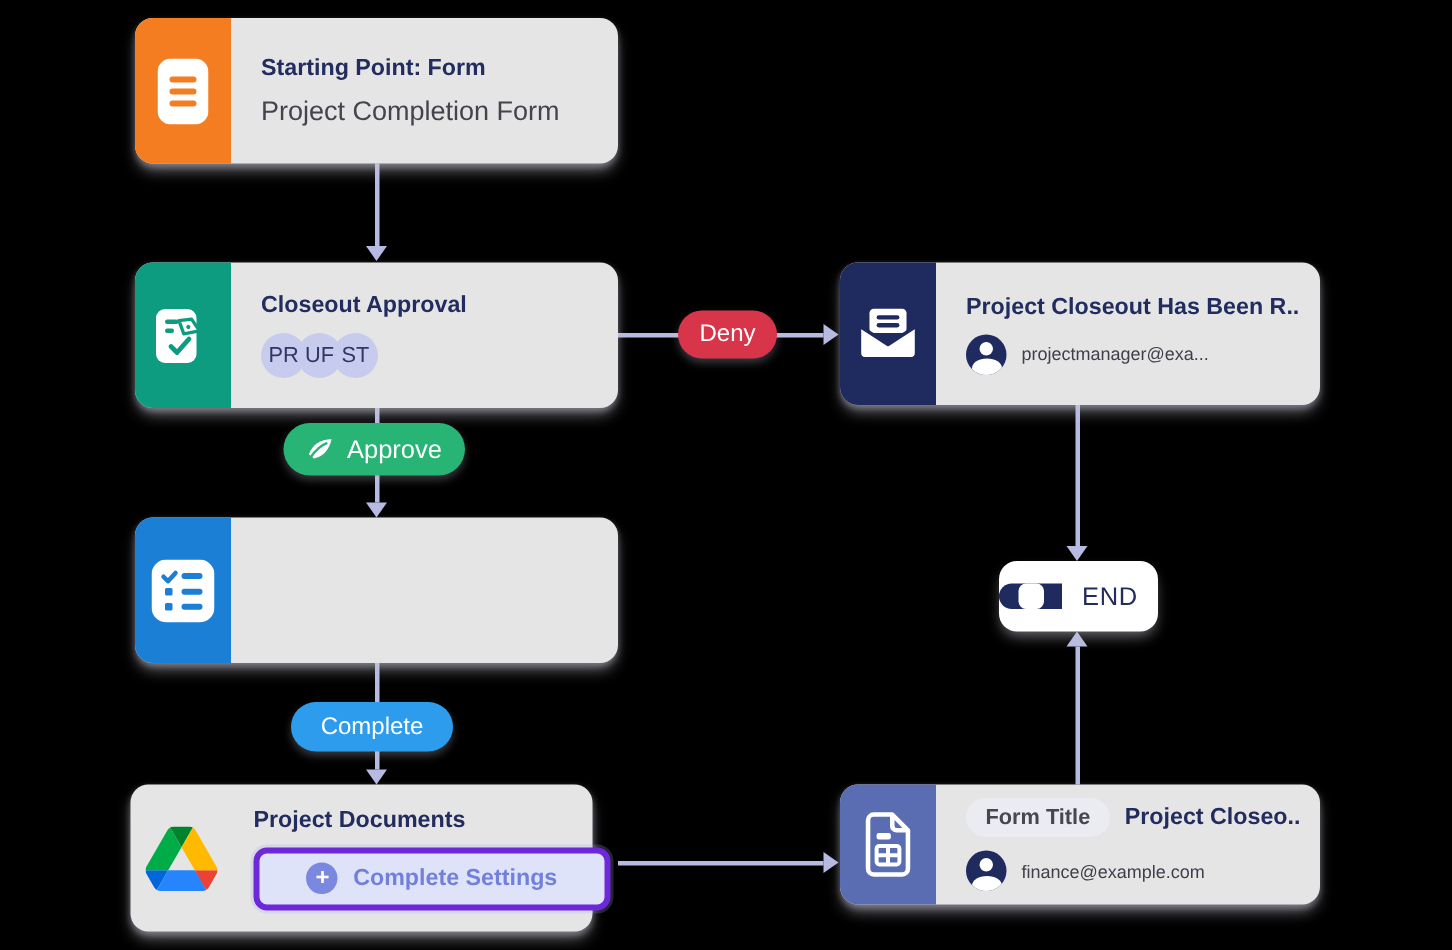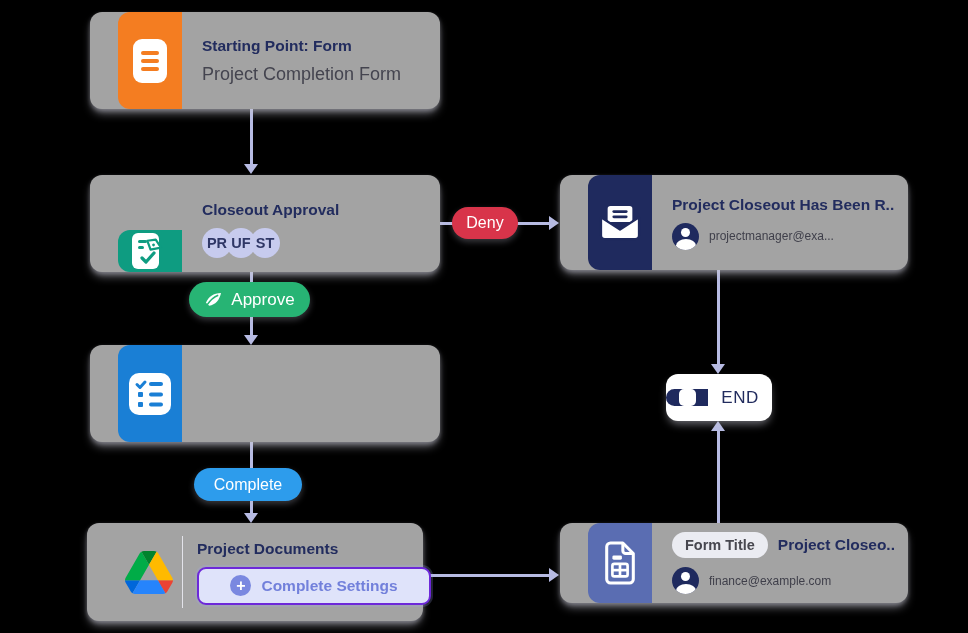--- a/index.html
+++ b/index.html
@@ -1,67 +1,67 @@
 <!DOCTYPE html>
 <html><head>
 <meta charset="utf-8">
 <style>
   html,body{margin:0;padding:0;background:#000;}
   body{width:968px;height:633px;position:relative;overflow:hidden;
        font-family:"Liberation Sans",sans-serif;}
 
   
-  .card{position:absolute;background:#a3a3a3;border-radius:12px;display:flex;
+  .card{position:absolute;background:#e5e5e5;border-radius:12px;display:flex;
         box-shadow:0 6px 10px -2px rgba(198,198,212,.55),0 2px 4px rgba(198,198,212,.35);
-        z-index:2;padding-left:28px;}
+        z-index:2;}
   .accent{flex:0 0 64px;border-radius:12px 0 0 12px;display:flex;
           align-items:center;justify-content:center;}
   .card-body{flex:1;display:flex;flex-direction:column;justify-content:center;
              padding:14px 14px 14px 20px;gap:9px;min-width:0;}
   .node-title{color:#222C5E;font-weight:bold;font-size:15.5px;white-space:nowrap;
               overflow:hidden;}
   .node-sub{color:#44444F;font-size:18px;white-space:nowrap;}
   .email-row{display:flex;align-items:center;gap:10px;color:#3F3F4A;font-size:12px;
              white-space:nowrap;}
   .avatar{width:27px;height:27px;border-radius:50%;background:#1F2A5E;position:relative;
           overflow:hidden;flex:0 0 27px;}
   .avatar::before{content:"";position:absolute;top:5px;left:9px;width:9px;height:9px;
           border-radius:50%;background:#fff;}
   .avatar::after{content:"";position:absolute;top:16.5px;left:3.5px;width:20px;height:13px;
           border-radius:50%;background:#fff;}
 
   
   #node-start   {left:90px; top:12px; width:322px;height:97px;}
-  #node-approval{left:90px; top:175px;width:322px;height:97px;align-items:flex-end;}
+  #node-approval{left:90px; top:175px;width:322px;height:97px;}
   #node-email   {left:560px;top:175px;width:320px;height:95px;}
   #node-finance {left:90px; top:345px;width:322px;height:97px;}
   #node-docs    {left:87px; top:523px;width:308px;height:98px;}
   #node-form    {left:560px;top:523px;width:320px;height:80px;}
 
   .accent-orange{background:#F47D21;}
   .accent-green {background:#0E9C81;}
   .accent-navy  {background:#1F2A5E;}
   .accent-blue  {background:#1A7FD5;}
   .accent-peri  {background:#5A6DB2;}
 
   
   .approvers{display:flex;}
   .chip{width:30px;height:30px;border-radius:50%;background:#C7CBEE;color:#2F3766;
         display:flex;align-items:center;justify-content:center;font-size:14.5px;
-        font-weight:700;}
+        font-weight:400;}
   .chip + .chip{margin-left:-6px;}
   .chip:nth-child(1){z-index:3;} .chip:nth-child(2){z-index:2;} .chip:nth-child(3){z-index:1;}
 
   
   .icon-zone{flex:0 0 68px;display:flex;align-items:center;justify-content:center;
              position:relative;}
   .icon-zone::after{content:"";position:absolute;right:0;top:13px;bottom:13px;
              width:1px;background:#E3E3EA;}
   .settings-btn{display:flex;align-items:center;justify-content:center;gap:10px;
-        height:34px;width:230px;background:#DFE3FA;border:2px solid #6d28d9;
+        height:34px;width:230px;background:#DFE3FA;border:4px solid #6d28d9;
         border-radius:9px;color:#7280DB;font-weight:bold;font-size:15.5px;
         box-shadow:0 0 0 2px rgba(160,170,238,.22);cursor:pointer;}
   .plus-circle{width:21px;height:21px;border-radius:50%;background:#7A88E0;color:#fff;
         display:flex;align-items:center;justify-content:center;font-size:16px;
         font-weight:bold;line-height:1;}
   .plus-circle::before{content:"+";}
 
   
   .title-row{display:flex;align-items:center;gap:10px;min-width:0;}
   .pill{background:#EBECF2;border-radius:15px;padding:5px 13px;color:#47474F;

